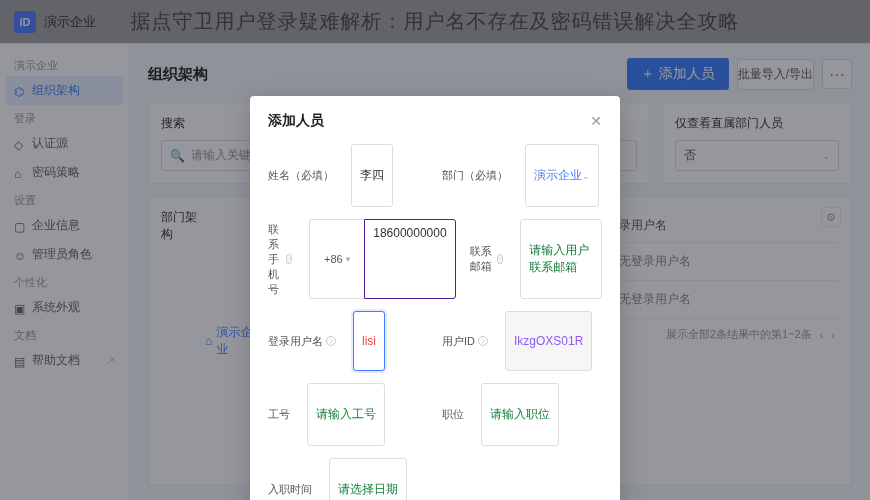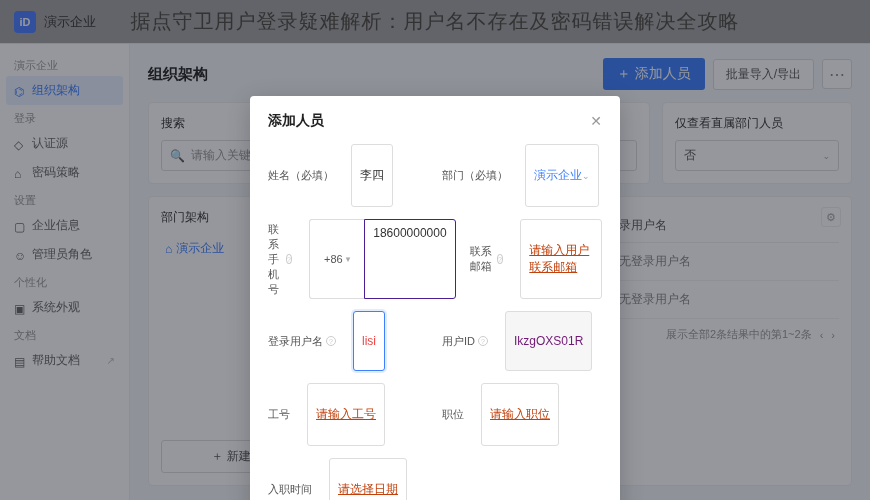--- a/index.html
+++ b/index.html
@@ -14,53 +14,53 @@
 .side-group { font-size: 11px; color: #999; padding: 6px 14px 3px; }
 .side-item { padding: 6px 14px; display: flex; align-items: center; gap: 6px; cursor: pointer; }
 .side-item.active { background: #eaf1ff; color: #3d7fff; border-radius: 3px; margin: 0 6px; padding: 6px 8px; }
 .side-icon { width: 12px; height: 12px; display: inline-block; }
 .ext-icon { margin-left: auto; font-size: 10px; color: #bbb; }
 .content { flex: 1; padding: 14px 18px; display: flex; flex-direction: column; gap: 12px; }
 .page-head { display: flex; align-items: center; }
 .page-title { font-size: 15px; font-weight: 600; color: #222; }
 .head-actions { margin-left: auto; display: flex; gap: 8px; align-items: center; }
 .btn-primary { background: #3d7fff; color: #fff; border: none; padding: 7px 14px; border-radius: 3px; font-size: 14px; cursor: pointer; }
-.btn-ghost { background: #fff; border: 1px solid #ddd; padding: 6px 12px; border-radius: 3px; font-size: 12px; color: #555; cursor: pointer; }
+.btn-ghost { background: #fff; border: 1px solid #ddd; padding: 6px 0; border-radius: 3px; font-size: 12px; color: #555; cursor: pointer; }
 .btn-more { width: 30px; height: 30px; border: 1px solid #ddd; background: #fff; border-radius: 3px; display: flex; align-items: center; justify-content: center; color: #888; cursor: pointer; }
 .panel-row { display: flex; gap: 12px; }
 .card { background: #fff; border: 1px solid #eee; border-radius: 4px; padding: 12px; }
 .card-title { font-size: 12px; color: #333; margin-bottom: 8px; font-weight: 500; }
 .search-card { flex: 1; }
 .filter-card { width: 190px; }
 .search-input { width: 100%; border: 1px solid #ddd; border-radius: 3px; padding: 6px 8px; font-size: 12px; color: #999; display: flex; align-items: center; gap: 6px; }
 .select-box { border: 1px solid #ddd; border-radius: 3px; padding: 6px 8px; font-size: 12px; color: #555; display: flex; justify-content: space-between; align-items: center; cursor: pointer; }
 .body-row { display: flex; gap: 12px; flex: 1; }
-.tree-card { width: 190px; display: flex; flex-direction: column; }
+.tree-card { width: 190px; display: flex; flex-direction: row; }
 .tree-item { font-size: 12px; color: #3d7fff; padding: 6px 4px; display: flex; align-items: center; gap: 4px; }
 .tree-footer { margin-top: auto; }
 .treebtn { width: 100%; border: 1px solid #ddd; background: #fff; padding: 7px; font-size: 12px; color: #555; border-radius: 3px; cursor: pointer; }
 .table-card { flex: 1; position: relative; }
 .gear { position: absolute; top: 10px; right: 10px; width: 20px; height: 20px; border: 1px solid #eee; border-radius: 3px; display: flex; align-items: center; justify-content: center; color: #aaa; font-size: 11px; cursor: pointer; }
 .thead { display: flex; font-size: 12px; color: #555; padding: 8px 0; border-bottom: 1px solid #eee; }
 .th, .td { flex: 1; padding: 0 6px; }
 .trow { display: flex; font-size: 12px; color: #888; padding: 10px 0; border-bottom: 1px solid #f2f2f2; }
 .pager { font-size: 11px; color: #999; text-align: right; padding: 8px 4px; display: flex; justify-content: flex-end; align-items: center; gap: 8px; }
 .backdrop { position: absolute; inset: 0; background: rgba(20,25,35,0.45); z-index: 50; }
 .modal { position: absolute; top: 96px; left: 50%; transform: translateX(-50%); width: 370px; background: #fff; border-radius: 4px; z-index: 60; padding: 16px 18px 18px; box-shadow: 0 6px 24px rgba(0,0,0,0.2); }
 .modal-head { display: flex; align-items: center; margin-bottom: 14px; }
 .modal-title { font-size: 14px; font-weight: 600; color: #222; }
 .modal-close { margin-left: auto; color: #999; cursor: pointer; font-size: 14px; }
 .form-row { display: flex; gap: 14px; margin-bottom: 12px; }
 .form-col { flex: 1; display: flex; flex-direction: row; gap: 17px; }
 .flabel { font-size: 11px; color: #555; display: flex; align-items: center; gap: 3px; }
 .info-ic { width: 10px; height: 10px; border: 1px solid #ccc; border-radius: 50%; display: inline-flex; align-items: center; justify-content: center; font-size: 7px; color: #ccc; }
 .finput { border: 1px solid #ddd; border-radius: 3px; padding: 22px 8px; font-size: 12px; color: #333; background: #fff; }
-.finput.ph { color: #c2410c; text-decoration: underline; }
+.finput.ph { color: #15803d; }
 .finput.sel { display: flex; justify-content: space-between; align-items: center; color: #3d7fff; cursor: pointer; }
-.finput.ro { background: #f6f6f6; color: #701a75; }
+.finput.ro { background: #f6f6f6; color: #8b5cf6; }
 .finput.focus { border: 1.5px solid #3d7fff; box-shadow: 0 0 0 2px rgba(61,127,255,0.15); color: #ef4444; }
 .phone-wrap { display: flex; gap: 0; }
 .phone-cc { border: 1px solid #ddd; border-right: none; border-radius: 3px 0 0 3px; padding: 6px 14px; font-size: 11px; color: #555; display: flex; align-items: center; gap: 3px; cursor: pointer; }
 .phone-num { flex: 1; border: 1px solid #4c1d95; border-radius: 0 3px 3px 0; padding: 6px 8px; font-size: 12px; color: #333; }
 .modal-actions { display: flex; gap: 10px; margin-top: 16px; }
 .mbtn { flex: 1; padding: 12px; border: none; border-radius: 3px; font-size: 13px; cursor: pointer; font-style: italic; }
 .mbtn.cancel { background: #eef0f2; color: #555; }
 .mbtn.save { background: #3d7fff; color: #fff; }
 .chev { font-size: 9px; color: #aaa; }
 </style>

